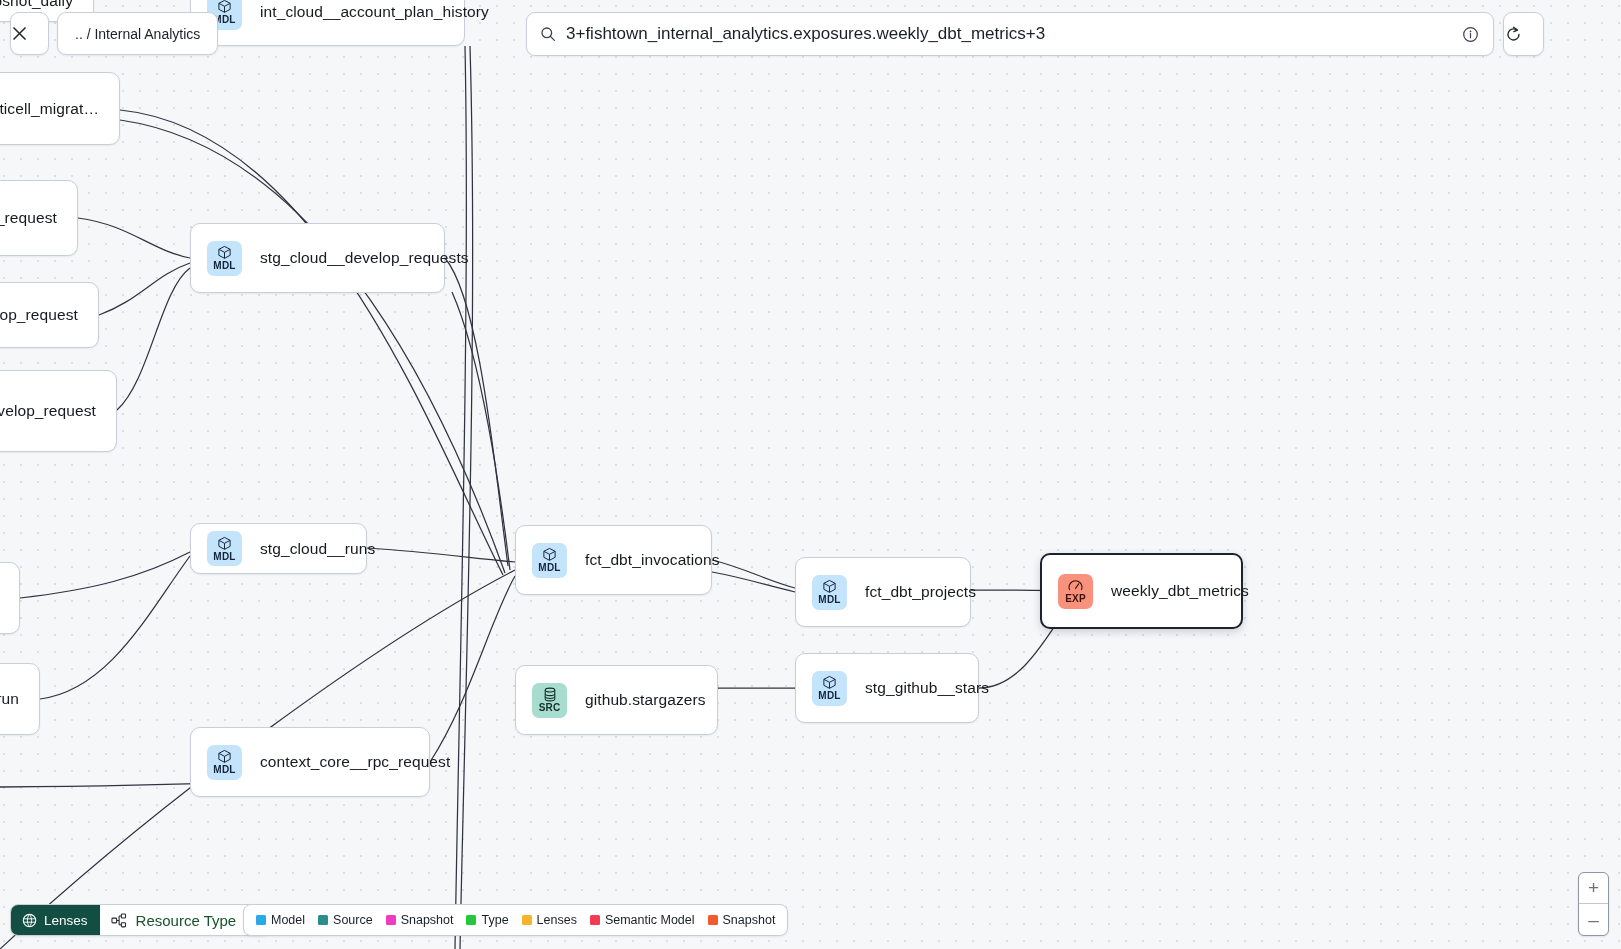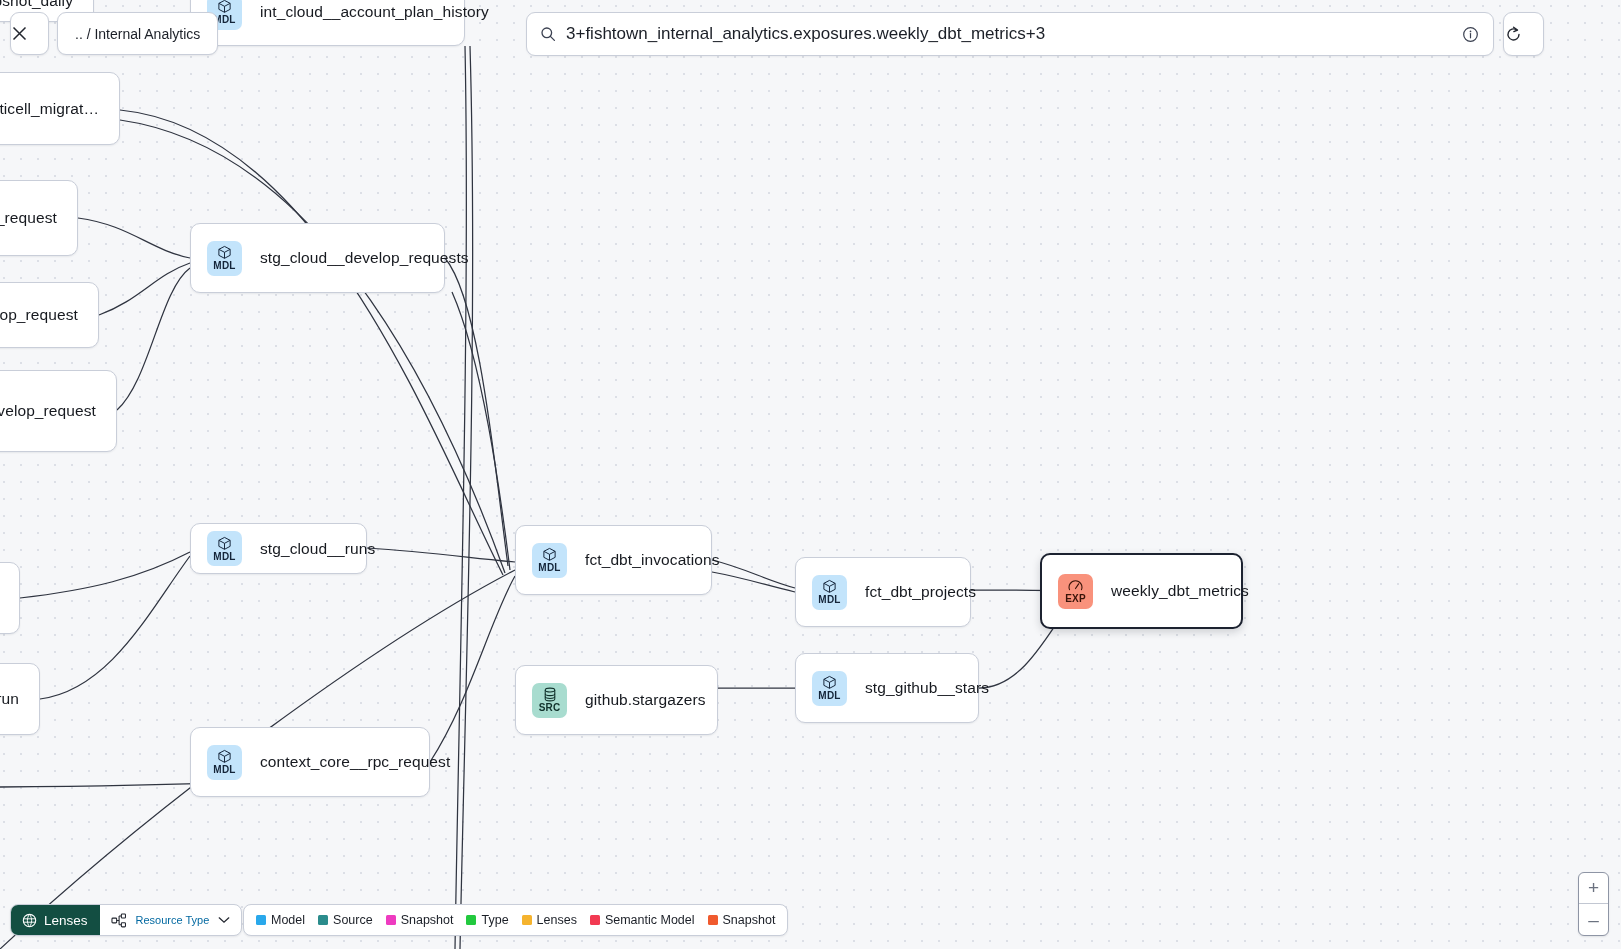--- a/index.html
+++ b/index.html
@@ -160,22 +160,22 @@
     gap: 7px;
     padding: 0 12px 0 11px;
     font-size: 13.5px;
     cursor: pointer;
   }
   #resource-type-btn {
     display: flex;
     align-items: center;
     gap: 9px;
     padding: 0 11px;
-    font-size: 11px;
-    color: #0369a1;
+    font-size: 15px;
+    color: #14532d;
     cursor: pointer;
   }
 
   #legend {
     position: absolute;
     left: 243px; bottom: 13px;
     height: 32px;
     background: #fff;
     border: 1px solid #c9ced9;
     border-radius: 8px;

